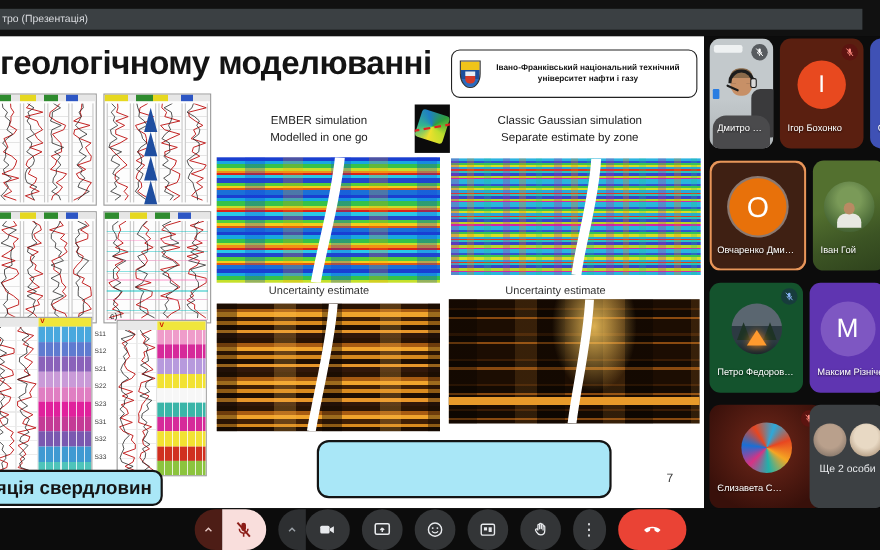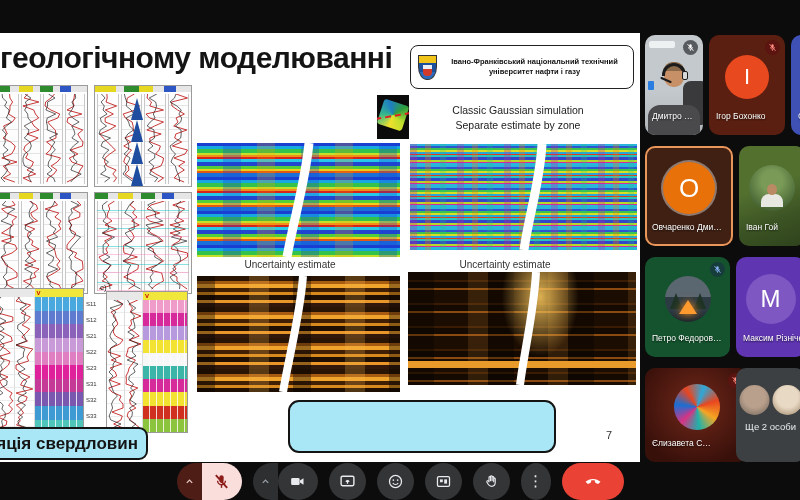--- a/index.html
+++ b/index.html
@@ -142,20 +142,25 @@
   .seg-main svg { width:17px; height:17px; }
   .end-call { width:62px; height:37px; border-radius:19px; background:#ea4335; display:flex; align-items:center; justify-content:center; color:#fff; cursor:pointer; }
   .end-call svg { width:20px; height:20px; }
   .dots { font-size:15px; color:#e8eaed; letter-spacing:0; }
 </style>
 </head>
 <body>
 
 <div class="screen">
 
+  <div class="topbar">
+    <div class="topbar-gray">
+      <span class="topbar-title">тро (Презентація)</span>
+    </div>
+  </div>
 
   <div class="slide">
     <div class="slide-title">геологічному моделюванні</div>
 
     <div class="uni-box">
       <div class="crest"></div>
       <div class="uni-text">
         <span>Івано-Франківський національний технічний</span><br>
         <span>університет нафти і газу</span>
       </div>
@@ -279,20 +284,24 @@
           <div class="track">
               <svg class="wavy" viewBox="0 0 19.5 90" preserveAspectRatio="none">
                 <path d="M16.4,0 L3.8,4 L15.7,8 L10.1,12 L7.8,16 L14.9,20 L1.0,24 L16.4,28 L1.0,32 L12.4,36 L10.4,40 L3.3,44 L2.4,48 L18.5,52 L18.5,56 L12.0,60 L4.4,64 L7.0,68 L1.0,72 L8.0,76 L7.9,80 L12.4,84 L18.1,88" fill="none" stroke="#c22222" stroke-width="0.9"></path>
                 <path d="M12.1,0 L7.3,4 L10.1,8 L10.0,12 L9.1,16 L5.7,20 L11.2,24 L4.3,28 L11.2,32 L2.4,36 L17.9,40 L4.2,44 L8.7,48 L8.9,52 L11.4,56 L11.4,60 L7.5,64 L3.7,68 L8.1,72 L1.0,76 L4.1,80 L11.0,84 L10.5,88" fill="none" stroke="#222222" stroke-width="0.7"></path>
               </svg>
             </div>
         </div>
       </div>
     </div>
 
+    <div class="sim-label" style="left:215px;width:150px;">
+      <span>EMBER simulation</span><br>
+      <span>Modelled in one go</span>
+    </div>
     <div class="map-icon">
       <div class="map-blob"></div>
         <div class="map-dash"></div>
     </div>
     <div class="sim-label" style="left:428px;width:180px;">
       <span>Classic Gaussian simulation</span><br>
       <span>Separate estimate by zone</span>
     </div>
 
     <div class="xsec ember-img">

